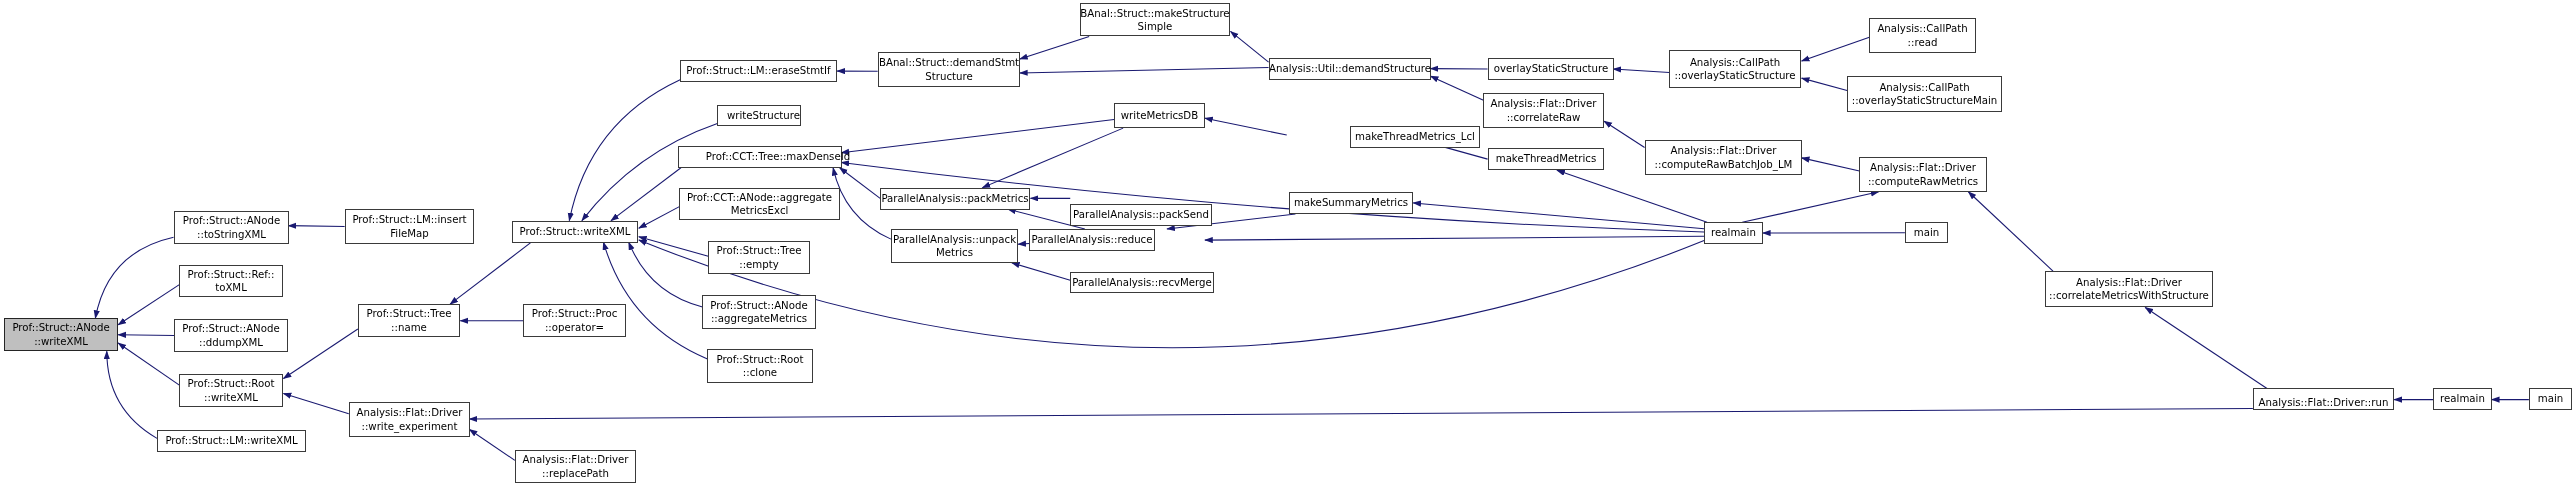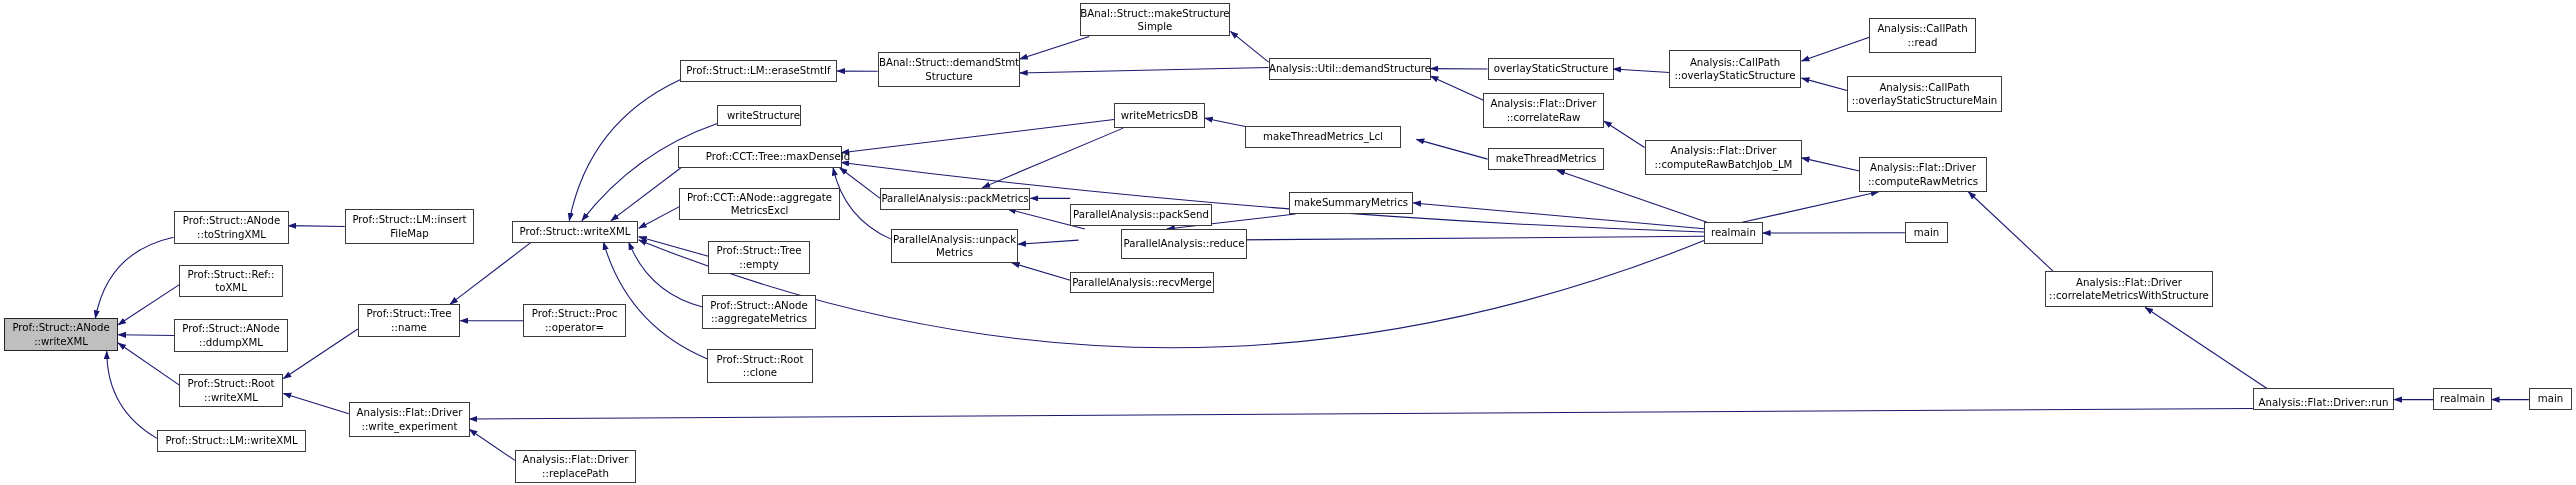--- a/index.html
+++ b/index.html
@@ -182,34 +182,34 @@
       <span>Analysis::CallPath</span>
       <span>::read</span>
     </div>
     <div class="node bold" style="left: 1847px; top: 76px; width: 155px; height: 36px;">
       <span>Analysis::CallPath</span>
       <span>::overlayStaticStructureMain</span>
     </div>
     <div class="node bold" style="left: 1114px; top: 103px; width: 91px; height: 25px;">
       <span>writeMetricsDB</span>
     </div>
-    <div class="node" style="left: 1245px; top: 126px; width: 156px; height: 21.5px;">
+    <div class="node" style="left: 1350px; top: 126px; width: 130px; height: 21.5px;">
       <span>makeThreadMetrics_Lcl</span>
     </div>
     <div class="node" style="left: 880px; top: 188px; width: 150px; height: 21.5px;">
       <span>ParallelAnalysis::packMetrics</span>
     </div>
     <div class="node" style="left: 1070px; top: 204px; width: 142px; height: 21.5px;">
       <span>ParallelAnalysis::packSend</span>
     </div>
     <div class="node" style="left: 891px; top: 229px; width: 127px; height: 34px;">
       <span>ParallelAnalysis::unpack</span>
       <span>Metrics</span>
     </div>
-    <div class="node" style="left: 1121px; top: 229px; width: 126px; height: 30px; text-align: center;">
+    <div class="node" style="left: 1029px; top: 229px; width: 126px; height: 22px; text-align: center;">
       <span>ParallelAnalysis::reduce</span>
     </div>
     <div class="node" style="left: 1070px; top: 272px; width: 144px; height: 20.7px;">
       <span>ParallelAnalysis::recvMerge</span>
     </div>
     <div class="node bold" style="left: 1289px; top: 192px; width: 124px; height: 22px;">
       <span>makeSummaryMetrics</span>
     </div>
     <div class="node" style="left: 1483px; top: 93px; width: 121px; height: 35px;">
       <span>Analysis::Flat::Driver</span>

